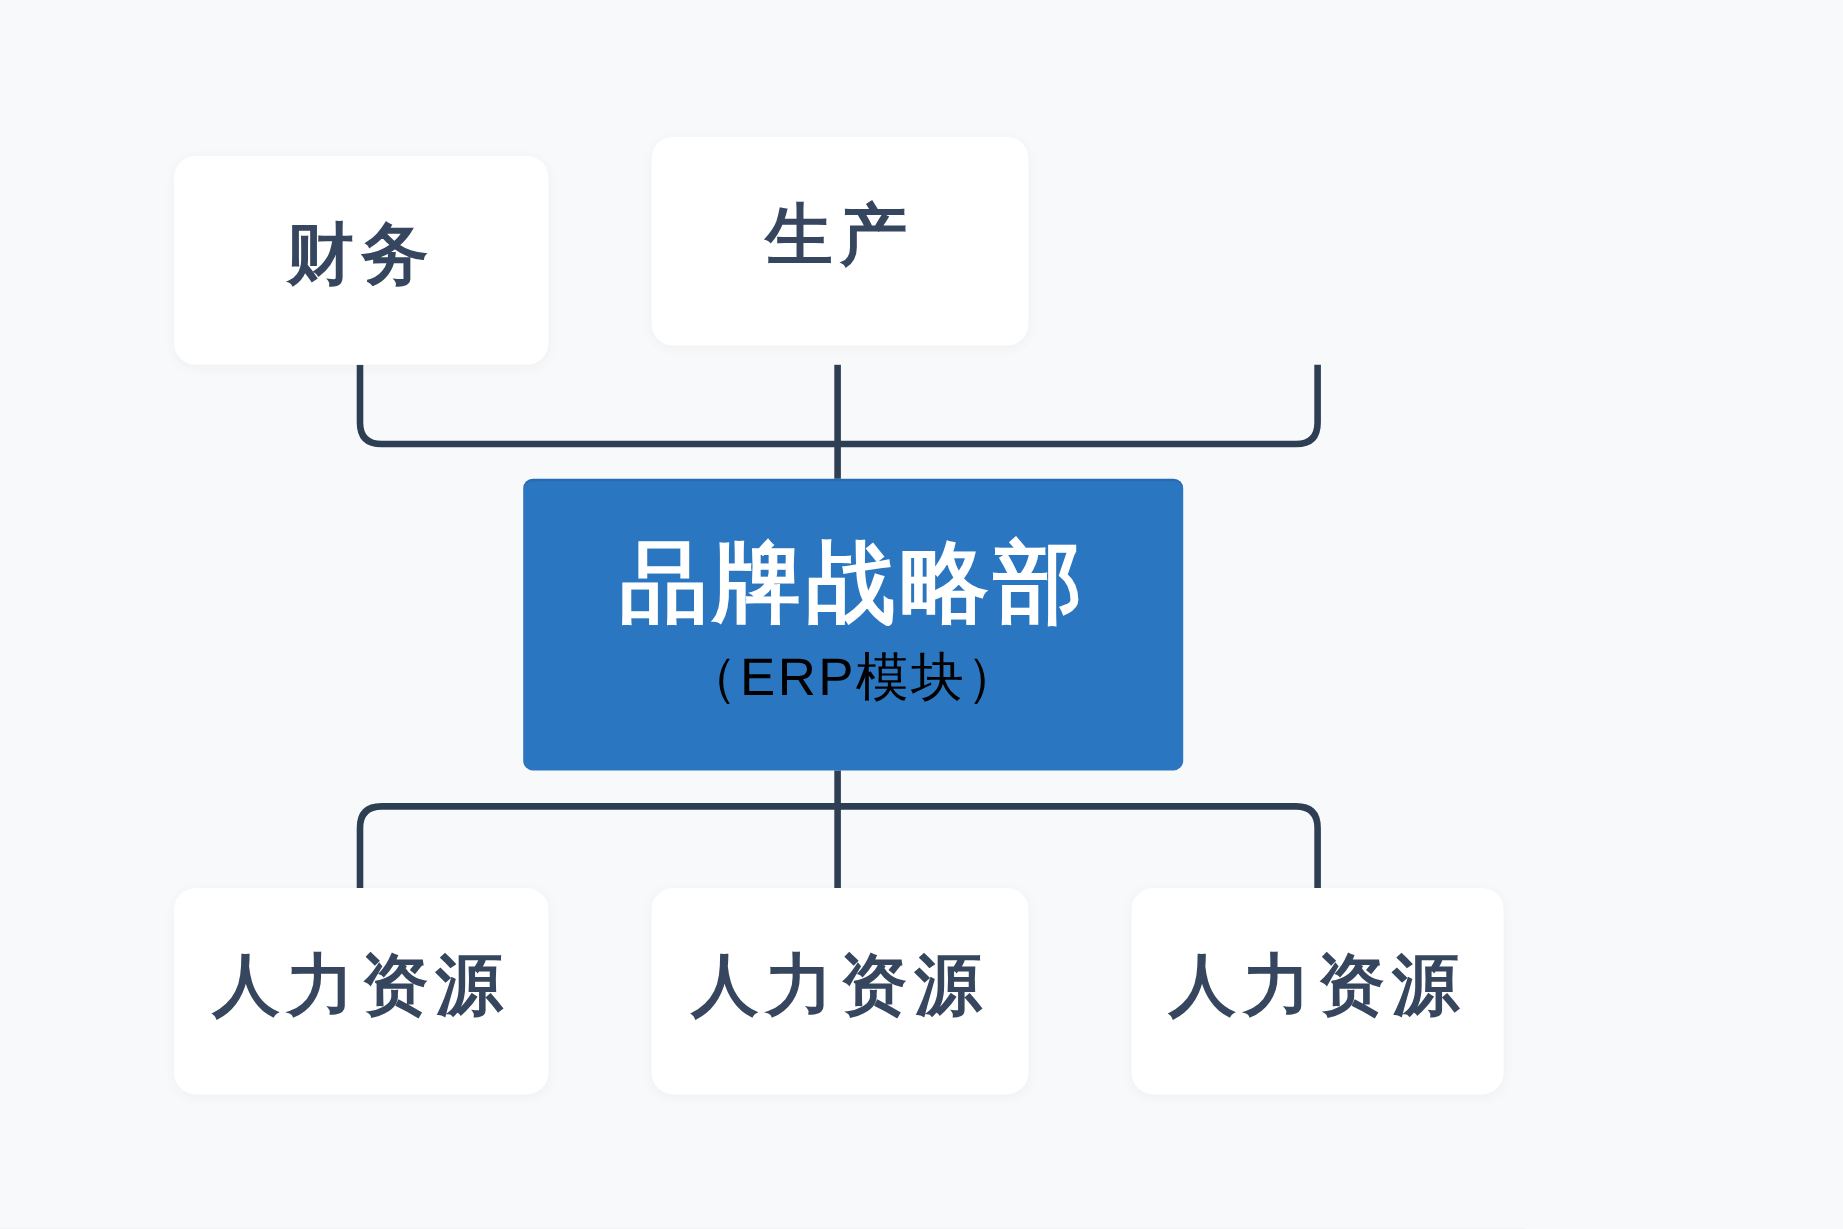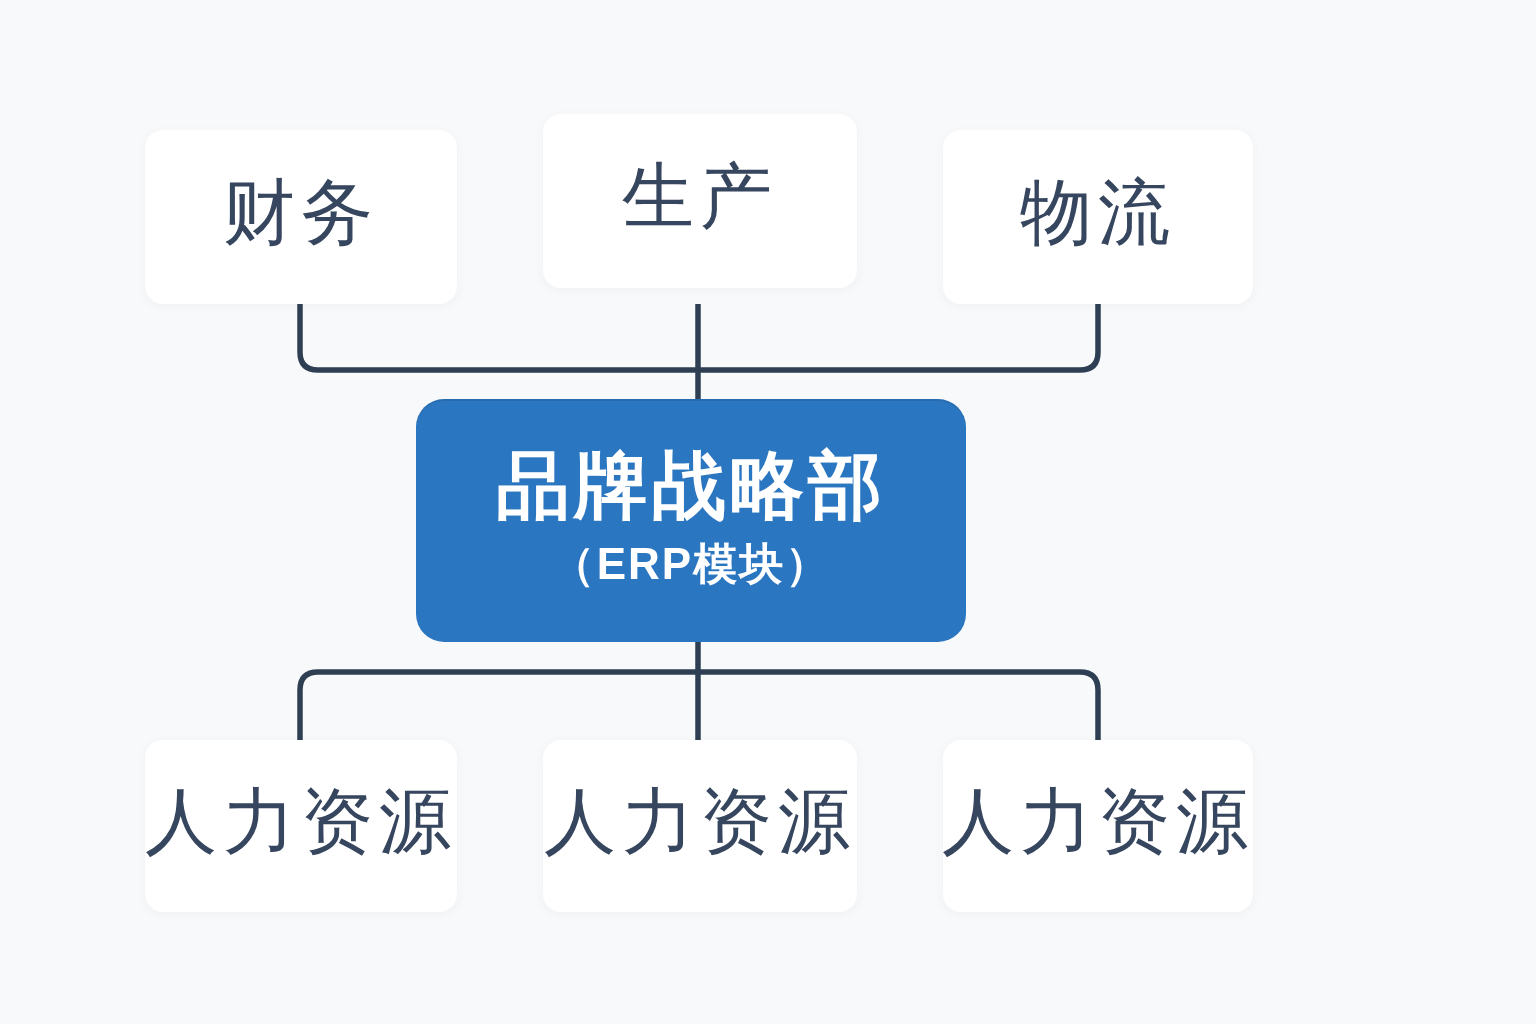--- a/index.html
+++ b/index.html
@@ -25,54 +25,54 @@
   .node {
     position: absolute;
     background: #ffffff;
     border-radius: 18px;
     box-shadow: 0 2px 10px rgba(60, 72, 88, 0.05);
     display: flex;
     align-items: center;
     justify-content: center;
   }
   .node .label {
-    font-size: 72px;
-    font-weight: normal;
+    font-size: 56px;
+    font-weight: bold;
     color: #36465e;
     letter-spacing: 6px;
     white-space: nowrap;
     transform: translateY(-4px);
   }
   .center-node {
     position: absolute;
-    left: 416px;
+    left: 436px;
     top: 399px;
     width: 550px;
     height: 243px;
     background: #2b76c0;
-    border-radius: 28px;
+    border-radius: 8px;
     box-shadow: inset 0 2px 0 rgba(0,0,0,0.08);
     display: flex;
     flex-direction: column;
     align-items: center;
     justify-content: center;
     gap: 10px;
   }
   .center-node .title {
     font-size: 74px;
     font-weight: bold;
     color: #ffffff;
     letter-spacing: 4px;
     line-height: 1.05;
     white-space: nowrap;
   }
   .center-node .subtitle {
     font-size: 44px;
-    font-weight: bold;
-    color: #ffffff;
+    font-weight: normal;
+    color: #000000;
     letter-spacing: 2px;
     white-space: nowrap;
   }
   
   .n-top-1 { left: 145px; top: 130px; width: 312px; height: 174px; }
   .n-top-2 { left: 543px; top: 114px; width: 314px; height: 174px; }
   .n-top-3 { left: 943px; top: 130px; width: 310px; height: 174px; }
   
   .n-bot-1 { left: 145px; top: 740px; width: 312px; height: 172px; }
   .n-bot-2 { left: 543px; top: 740px; width: 314px; height: 172px; }
@@ -95,23 +95,20 @@
   </svg>
 
   <div class="node n-top-1">
     <span class="label">财务</span>
   </div>
 
   <div class="node n-top-2">
     <span class="label">生产</span>
   </div>
 
-  <div class="node n-top-3">
-    <span class="label">物流</span>
-  </div>
 
   <div class="center-node">
     <div class="title">品牌战略部</div>
     <div class="subtitle">（ERP模块）</div>
   </div>
 
   <div class="node n-bot-1">
     <span class="label">人力资源</span>
   </div>
 

